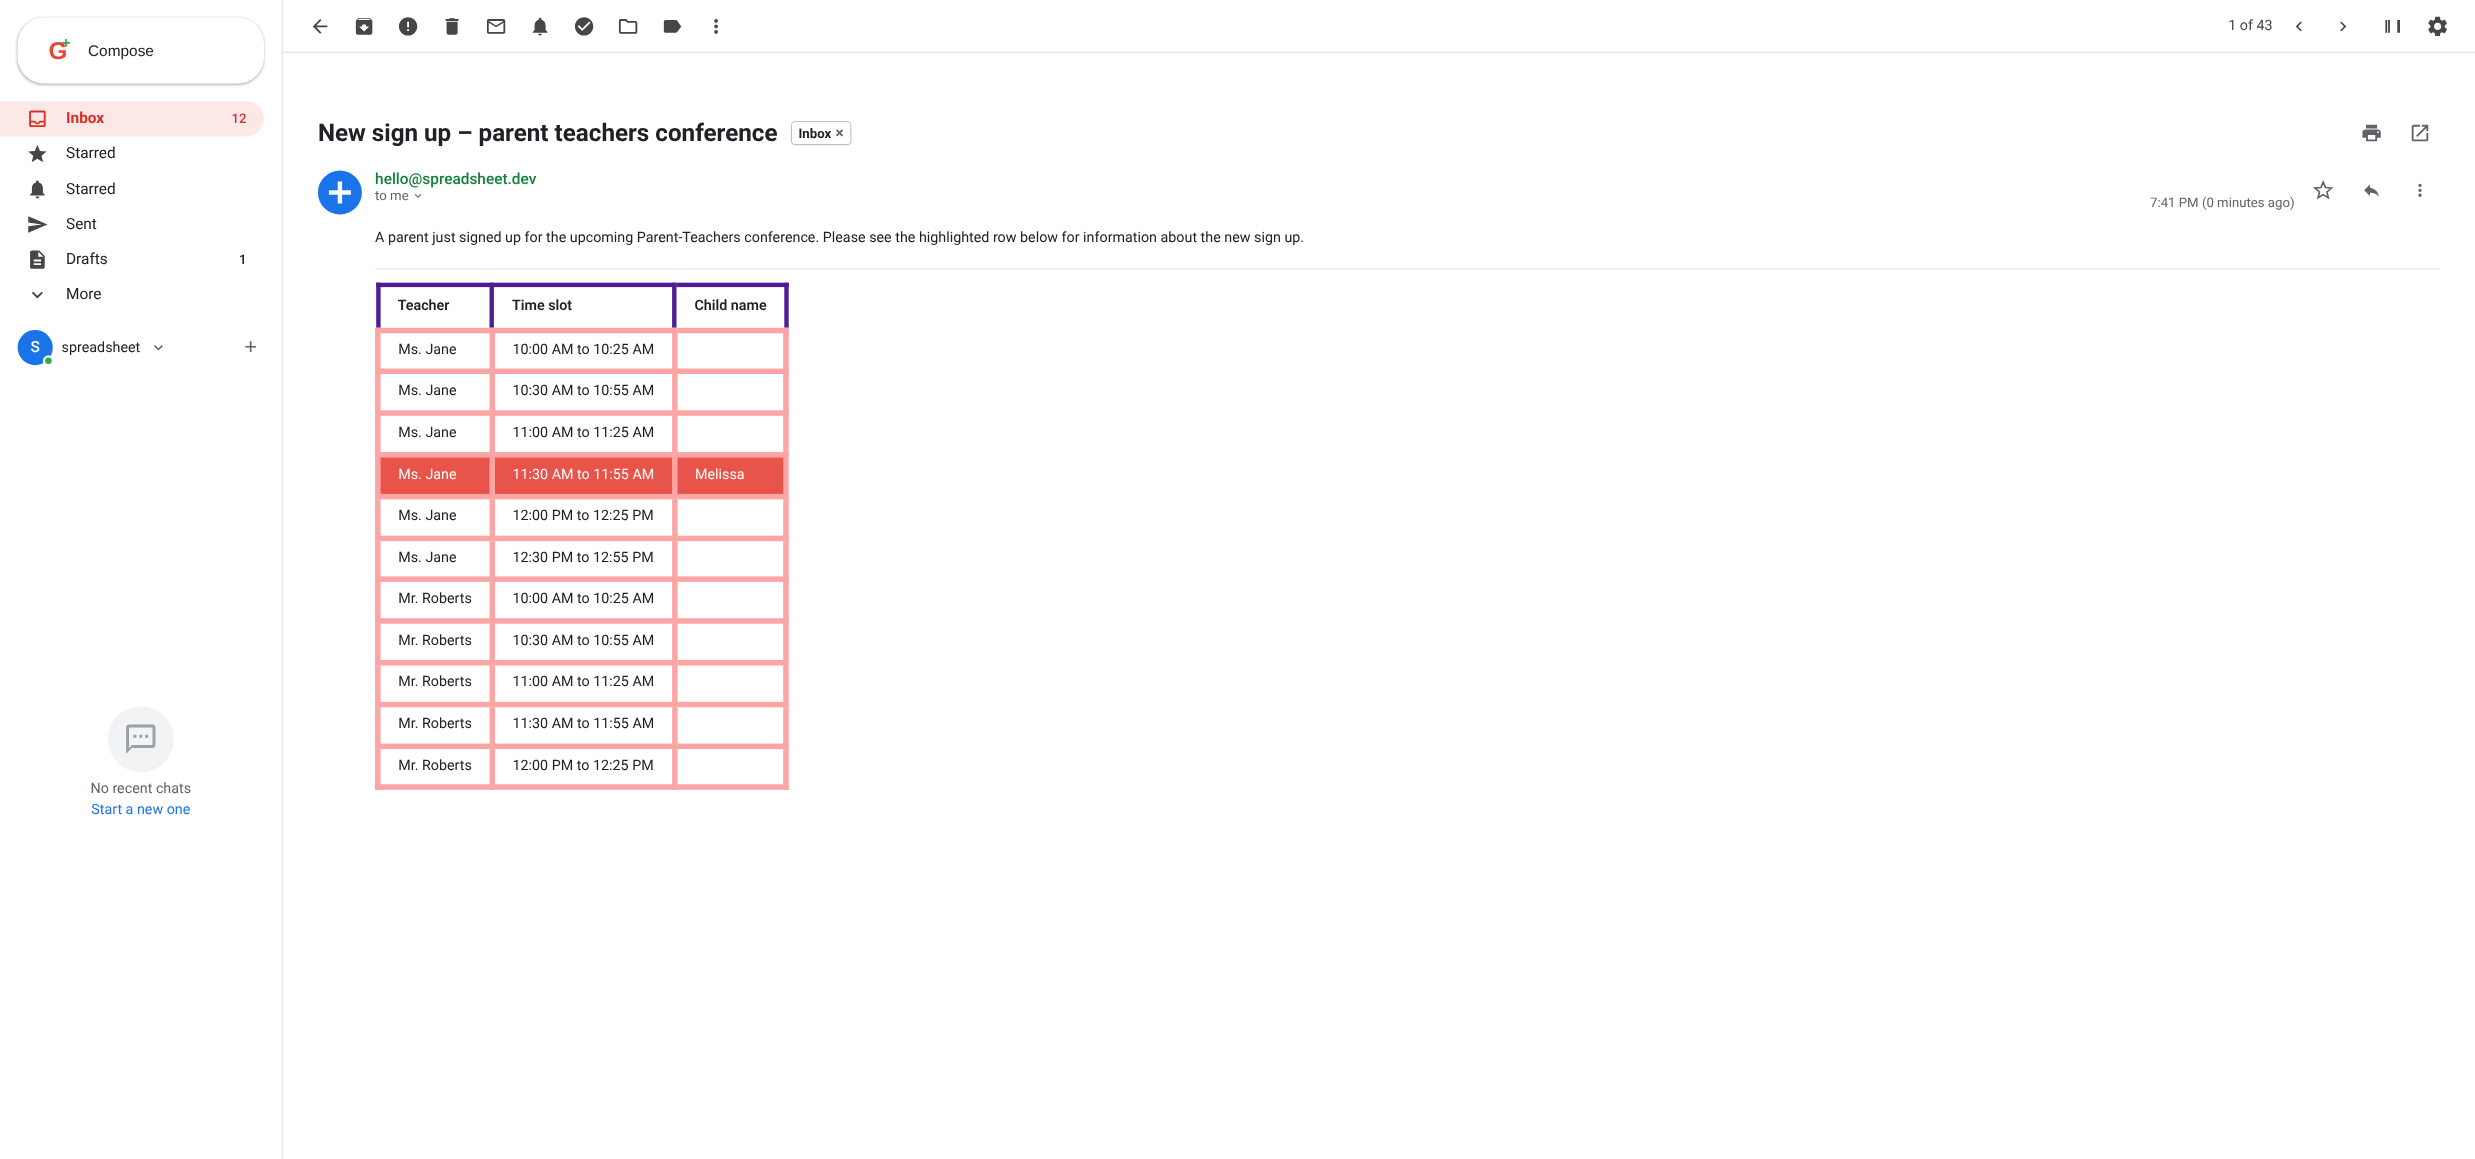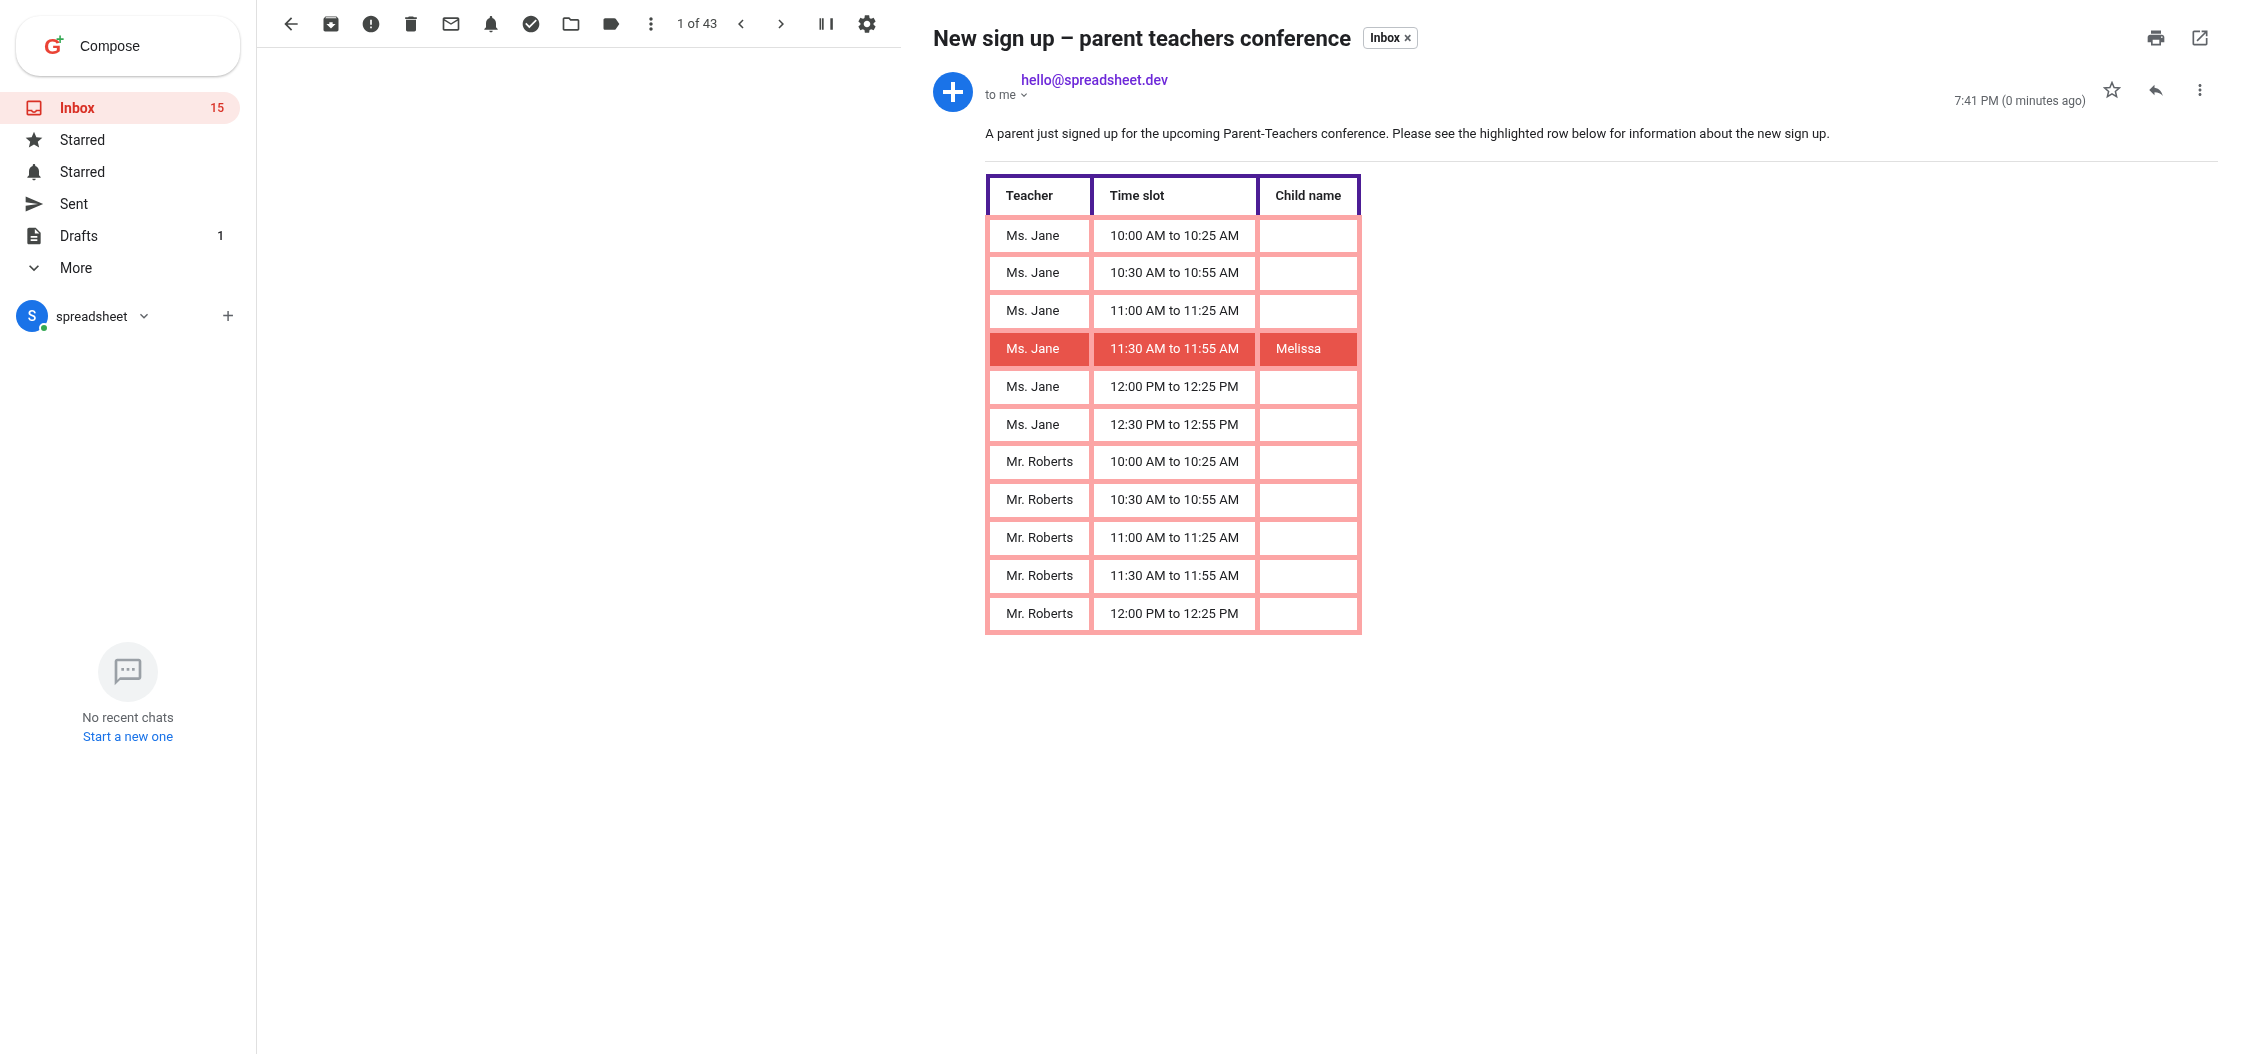--- a/index.html
+++ b/index.html
@@ -21,21 +21,21 @@
     .avatar-dot { width: 10px; height: 10px; background: #34a853; border-radius: 50%; border: 2px solid #fff; position: absolute; bottom: -1px; right: -1px; }
     .account-name { font-size: 13px; color: #202124; }
     .add-account { width: 24px; height: 24px; display: flex; align-items: center; justify-content: center; margin-left: auto; cursor: pointer; color: #5f6368; border-radius: 50%; border: none; background: none; font-size: 20px; }
 
     .no-chats-area { display: flex; flex-direction: column; align-items: center; justify-content: center; flex: 1; padding: 20px; color: #5f6368; }
     .chat-bubble-icon { width: 60px; height: 60px; background: #f1f3f4; border-radius: 50%; display: flex; align-items: center; justify-content: center; margin-bottom: 8px; }
     .no-chats-text { font-size: 13px; color: #5f6368; margin-bottom: 4px; }
     .start-new-link { font-size: 13px; color: #1a73e8; cursor: pointer; }
 
     
-    .main { flex: 1; display: flex; flex-direction: row; overflow: hidden; border-left: 1px solid #e0e0e0; }
+    .main { flex: 1; display: flex; flex-direction: column; overflow: hidden; border-left: 1px solid #e0e0e0; gap: 35px; }
 
     
     .toolbar { display: flex; align-items: center; padding: 4px 16px; border-bottom: 1px solid #e0e0e0; height: 48px; gap: 4px; }
     .toolbar-btn { width: 36px; height: 36px; display: flex; align-items: center; justify-content: center; border: none; background: none; cursor: pointer; border-radius: 50%; color: #444746; font-size: 18px; }
     .toolbar-spacer { flex: 1; }
     .pagination { display: flex; align-items: center; gap: 8px; font-size: 13px; color: #444746; }
     .page-nav-btn { width: 32px; height: 32px; display: flex; align-items: center; justify-content: center; border: none; background: none; cursor: pointer; border-radius: 50%; color: #444746; }
 
     
     .email-view { flex: 1; overflow-y: auto; padding: 20px 32px; }
@@ -43,21 +43,21 @@
     .email-subject { font-size: 22px; color: #202124; font-weight: 700; display: flex; align-items: center; gap: 12px; }
     .inbox-tag { font-size: 12px; border: 1px solid #bdc1c6; border-radius: 4px; padding: 2px 6px; color: #202124; display: flex; align-items: center; gap: 4px; }
     .inbox-tag-x { cursor: pointer; color: #5f6368; font-size: 14px; }
     .email-header-actions { display: flex; gap: 8px; }
     .action-btn { width: 36px; height: 36px; display: flex; align-items: center; justify-content: center; border: none; background: none; cursor: pointer; border-radius: 50%; color: #5f6368; font-size: 18px; }
 
     .message-card { background: #fff; }
     .message-meta { display: flex; align-items: flex-start; gap: 12px; margin-bottom: 12px; }
     .sender-avatar { width: 40px; height: 40px; border-radius: 50%; background: #1a73e8; display: flex; align-items: center; justify-content: center; color: #fff; font-size: 18px; font-weight: 500; min-width: 40px; }
     .sender-info { flex: 1; }
-    .sender-name { font-size: 14px; font-weight: 500; color: #6d28d9; margin-left: 36px; }
+    .sender-name { font-size: 14px; font-weight: 500; color: #15803d; }
     .to-me { font-size: 12px; color: #5f6368; cursor: pointer; display: flex; align-items: center; gap: 2px; }
     .message-time { font-size: 12px; color: #5f6368; display: flex; align-items: flex-end; gap: 8px; }
 
     .message-body { font-size: 13px; color: #202124; line-height: 1.6; padding-left: 52px; }
     .message-intro { margin-bottom: 16px; color: #202124; font-size: 13px; }
 
     
     .schedule-table { border-collapse: collapse; margin-top: 8px; }
     .schedule-table th { background: #fff; font-weight: 600; padding: 8px 16px; border: 4px solid #4c1d95; font-size: 13px; text-align: left; }
     .schedule-table td { padding: 6px 16px; border: 5px solid #fca5a5; font-size: 13px; color: #202124; }
@@ -86,21 +86,21 @@
 
   <nav>
 
     <div class="nav-item active">
       <span class="nav-icon">
         <svg width="20" height="20" viewBox="0 0 24 24" fill="currentColor">
             <path d="M19 3H5c-1.1 0-2 .9-2 2v14c0 1.1.9 2 2 2h14c1.1 0 2-.9 2-2V5c0-1.1-.9-2-2-2zm0 16H5v-3h3.56c.69 1.19 1.97 2 3.45 2s2.75-.81 3.45-2H19v3zm0-5h-4.99c0 1.1-.9 2-2.01 2s-2.01-.9-2.01-2H5V5h14v9z"></path>
           </svg>
       </span>
       <span class="label">Inbox</span>
-      <span class="badge">15</span>
+      <span class="badge">12</span>
     </div>
 
     <div class="nav-item">
       <span class="nav-icon">
         <svg width="20" height="20" viewBox="0 0 24 24" fill="currentColor">
             <path d="M12 17.27L18.18 21l-1.64-7.03L22 9.24l-7.19-.61L12 2 9.19 8.63 2 9.24l5.46 4.73L5.82 21z"></path>
           </svg>
       </span>
       <span class="label">Starred</span>
     </div>

